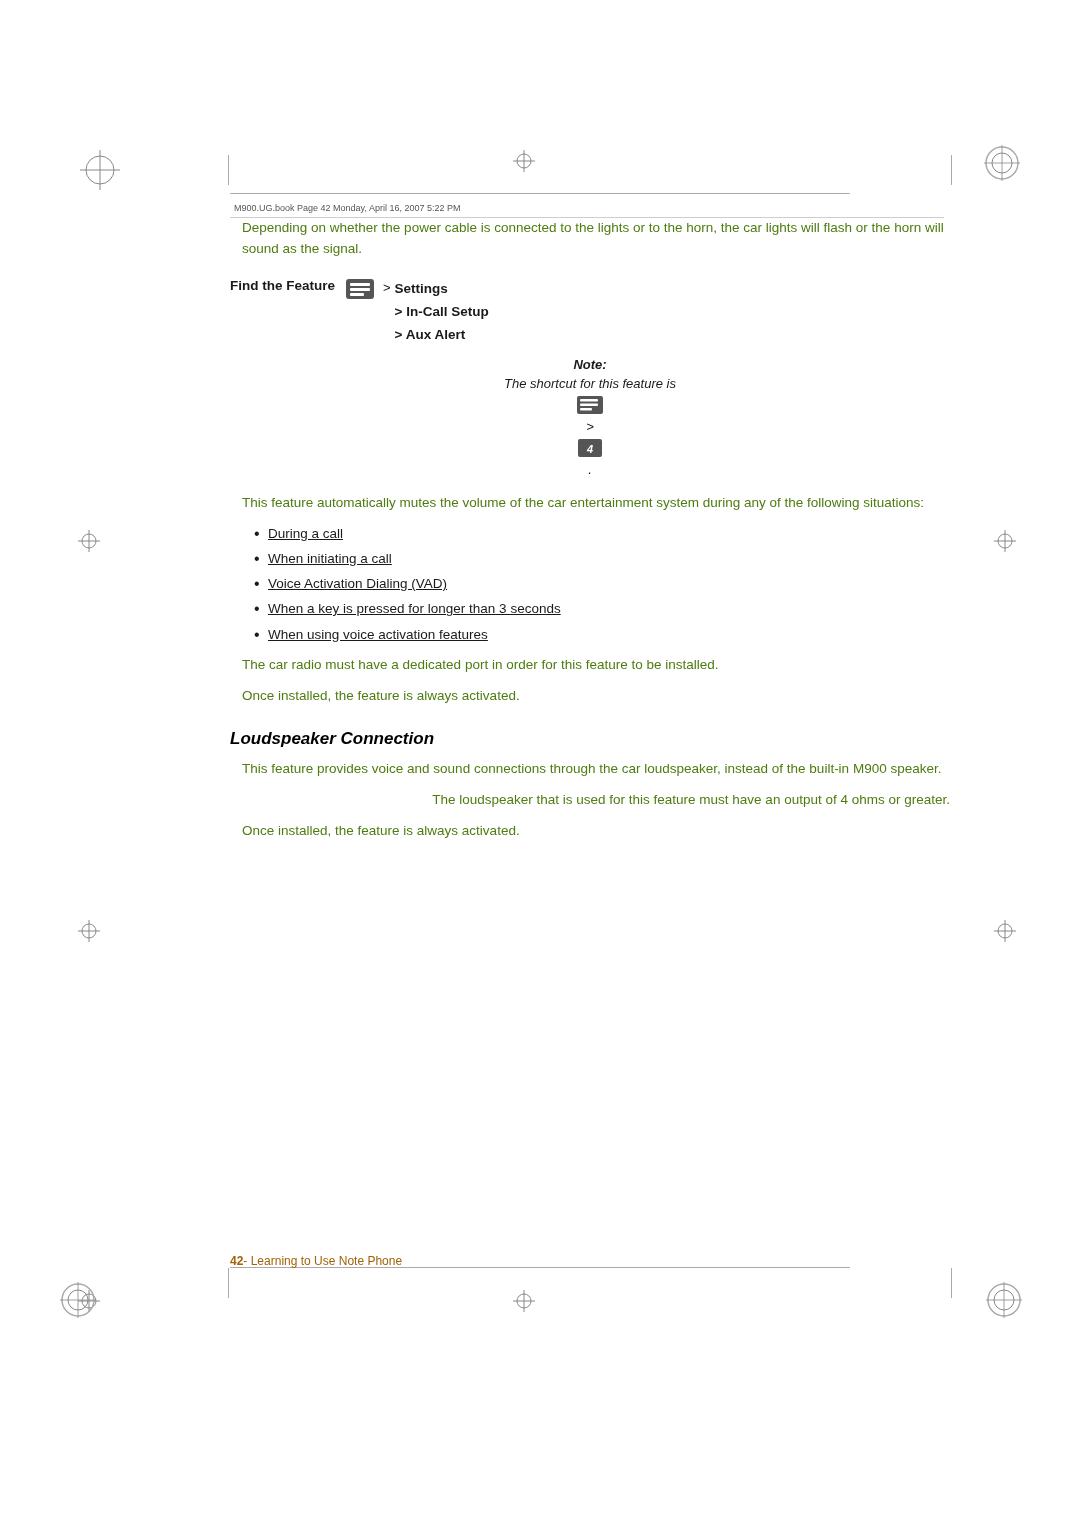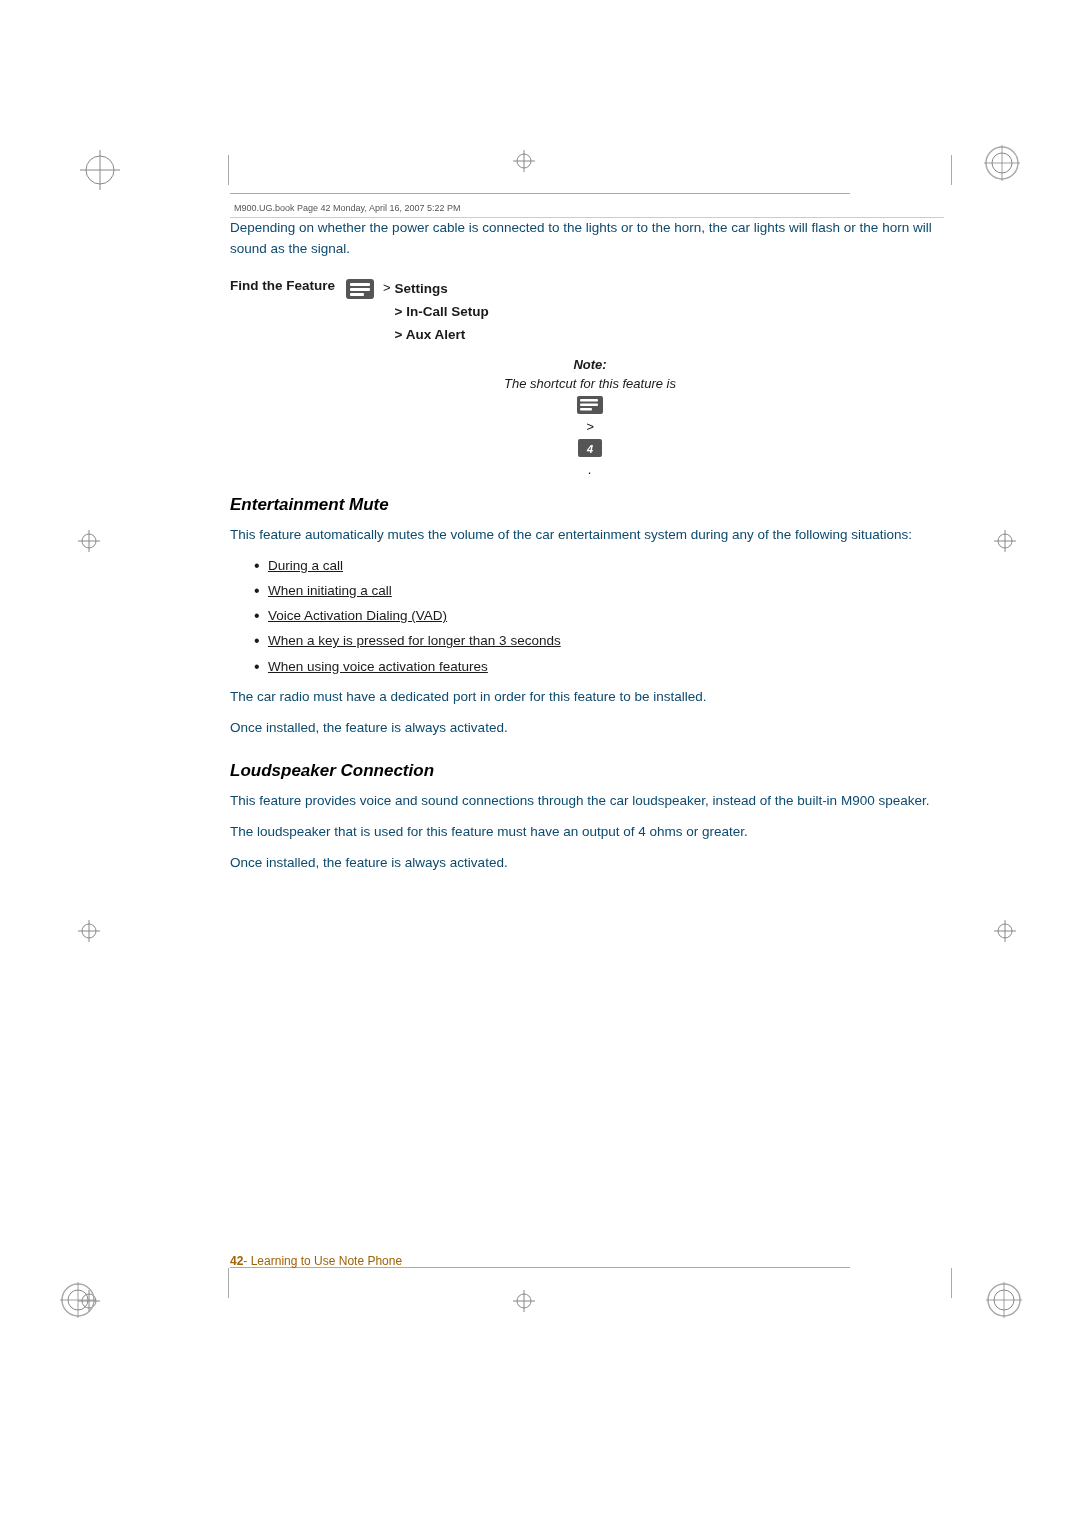--- a/index.html
+++ b/index.html
@@ -52,22 +52,23 @@
     .header-text {
       font-size: 9px;
       color: #555;
       padding-left: 4px;
     }
 
     
     .body-text {
       font-size: 13.5px;
       line-height: 1.55;
-      color: #0c4a6e;
+      color: #4d7c0f;
       margin-bottom: 10px;
+      margin-left: 12px;
     }
 
     
     .find-feature-row {
       display: flex;
       align-items: flex-start;
       margin: 18px 0 6px 0;
     }
 
     .find-feature-label {
@@ -267,21 +268,20 @@
     <span style="font-style:italic;">&gt;</span>
 
     <svg width="26" height="20" viewBox="0 0 26 20" style="margin:0 2px;vertical-align:middle;">
       <rect x="1" y="1" width="24" height="18" rx="2" ry="2" fill="#555"></rect>
       <text x="13" y="14.5" font-size="11" fill="#fff" text-anchor="middle" font-weight="bold" font-family="Arial">4</text>
     </svg>
 
     <span style="font-style:italic;">.</span>
   </div>
 
-  <h2 class="section-title">Entertainment Mute</h2>
 
   <p class="body-text">This feature automatically mutes the volume of the car entertainment system during any of the following situations:</p>
 
   <ul class="bullet-list">
     <li class="bullet-item">
       <span>During a call</span>
     </li>
     <li class="bullet-item">
       <span>When initiating a call</span>
     </li>
@@ -297,21 +297,21 @@
   </ul>
 
   <p class="body-text">The car radio must have a dedicated port in order for this feature to be installed.</p>
 
   <p class="body-text" style="margin-top:8px;">Once installed, the feature is always activated.</p>
 
   <h2 class="section-title" style="margin-top:22px;">Loudspeaker Connection</h2>
 
   <p class="body-text">This feature provides voice and sound connections through the car loudspeaker, instead of the built-in M900 speaker.</p>
 
-  <p class="body-text" style="margin-top:8px;">The loudspeaker that is used for this feature must have an output of 4 ohms or greater.</p>
+  <p class="body-text" style="margin-top:8px;text-align:right;">The loudspeaker that is used for this feature must have an output of 4 ohms or greater.</p>
 
   <p class="body-text" style="margin-top:8px;">Once installed, the feature is always activated.</p>
 
 </div>
 
 <div class="page-footer">
   <span class="footer-text">42</span><span class="footer-text" style="font-weight:normal;">- Learning to Use Note Phone</span>
 </div>
 
 </body></html>

